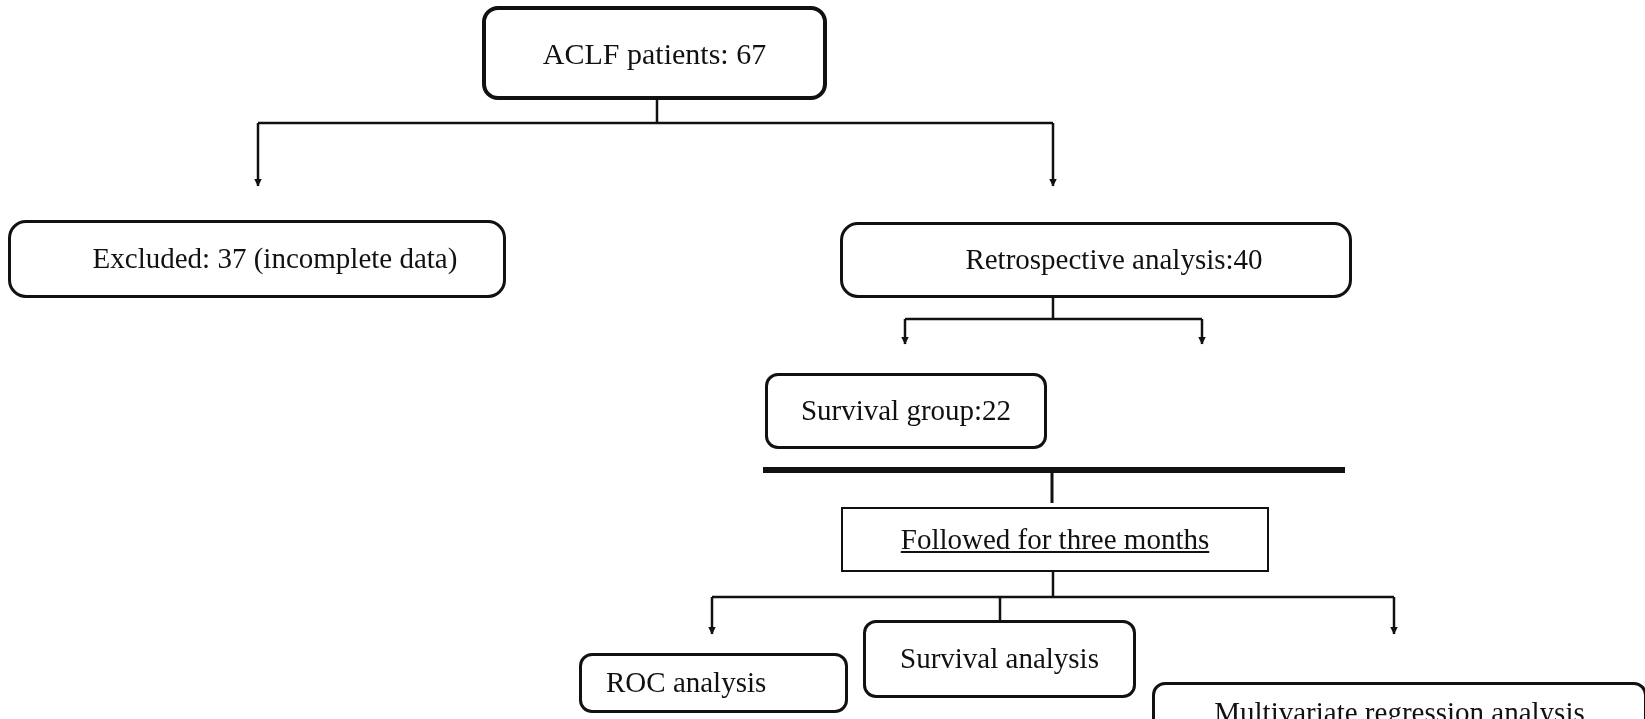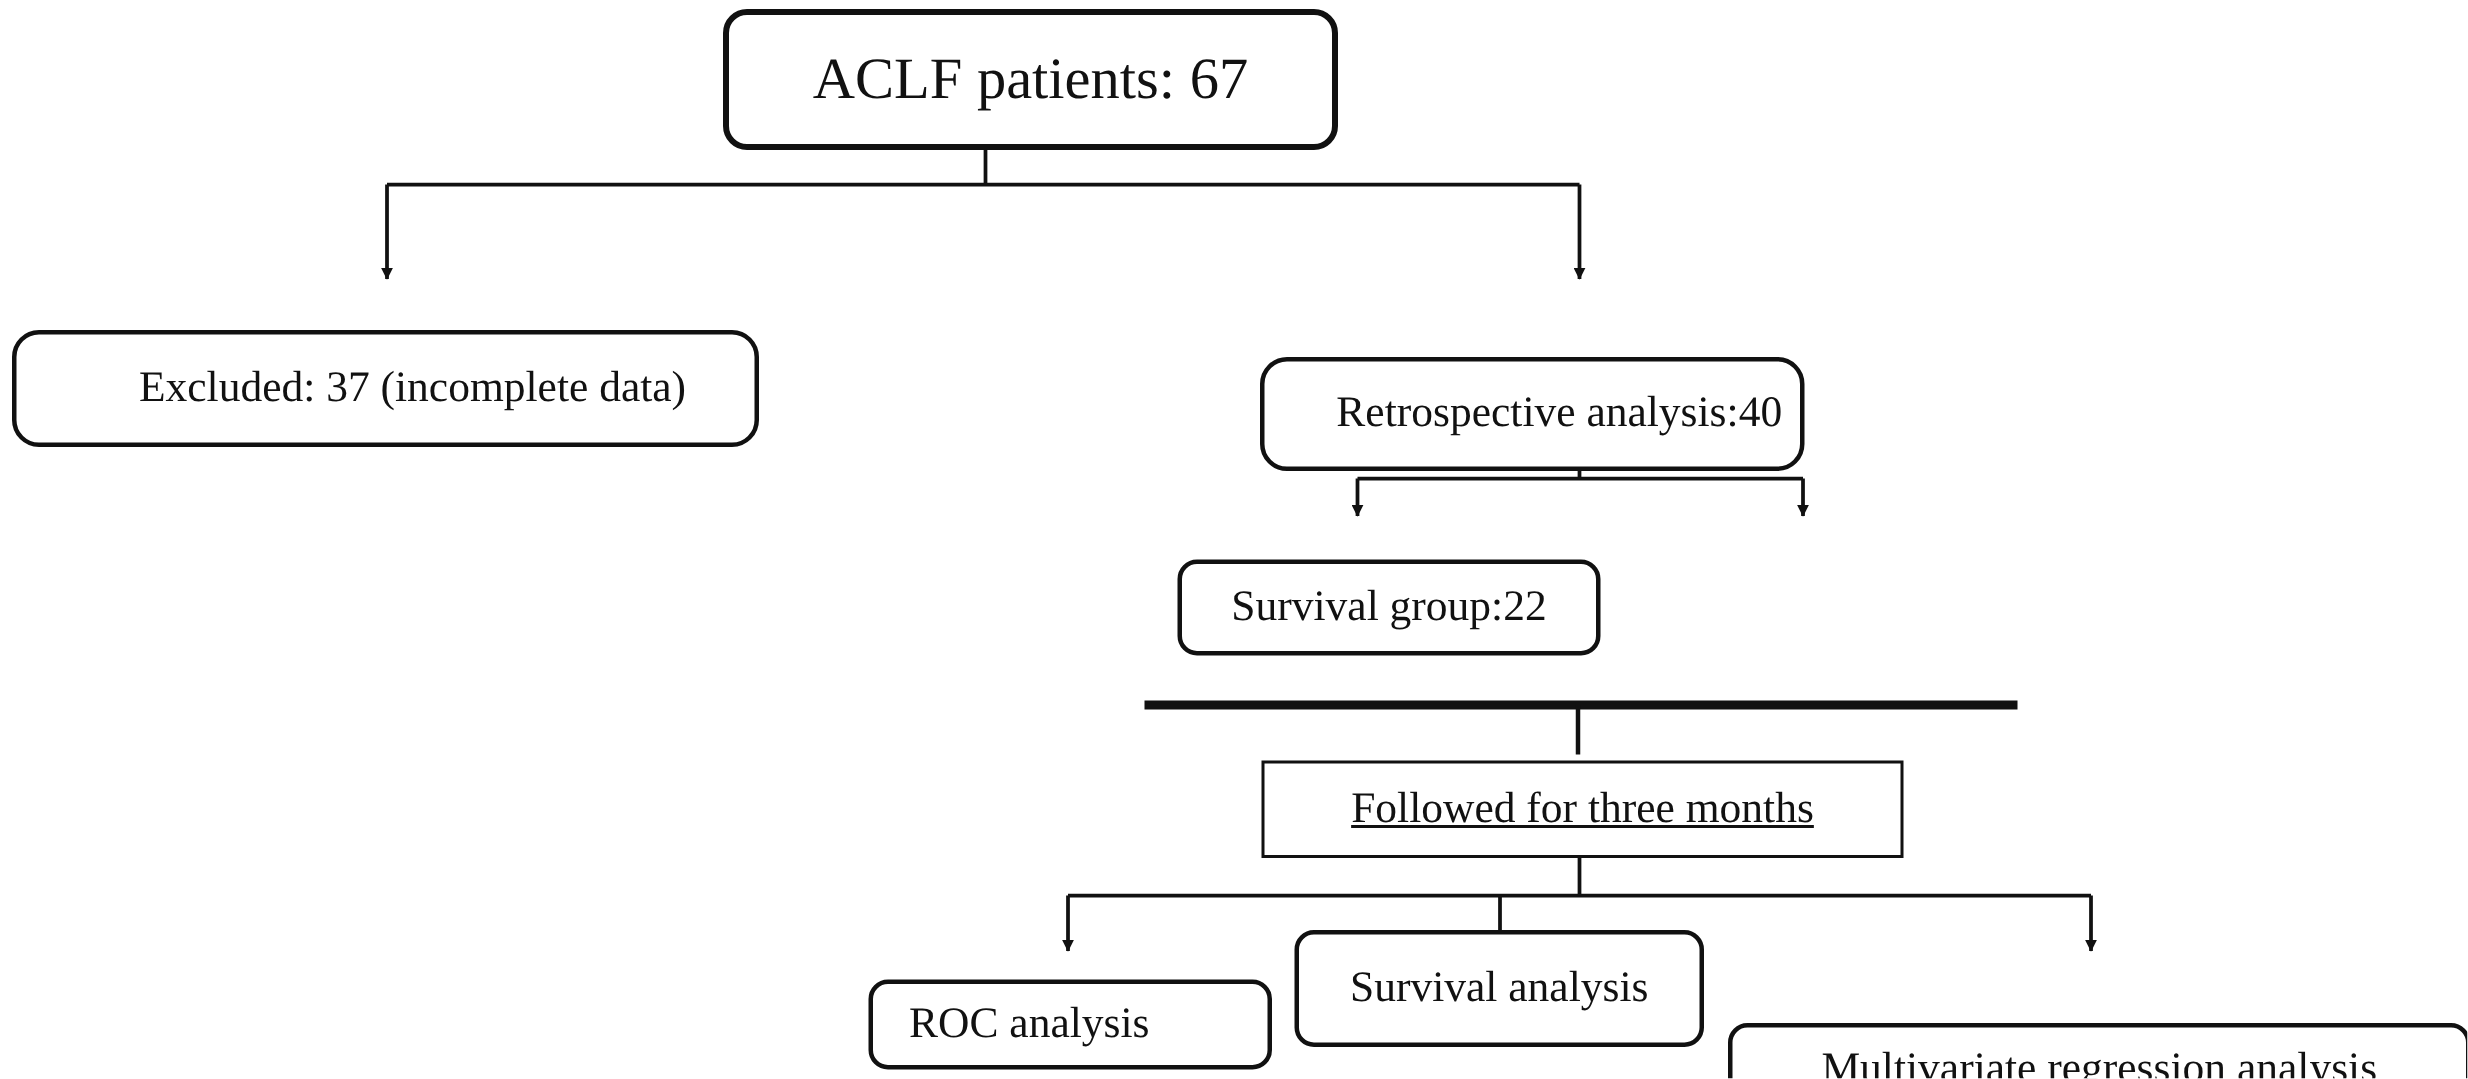--- a/index.html
+++ b/index.html
@@ -34,26 +34,26 @@
     font-size: 29px;
     line-height: 1.1;
     white-space: nowrap;
     color: #111111;
   }
   .node.rounded-lg { border-radius: 18px; padding-left: 36px; }
   .node.rounded-md { border-radius: 13px; }
   .node.square { border-radius: 0; text-decoration: underline; }
 
   .node-root {
-    left: 482px; top: 6px; width: 410px; height: 94px;
-    border-width: 4px; border-radius: 16px; font-size: 39px;
+    left: 482px; top: 6px; width: 345px; height: 94px;
+    border-width: 4px; border-radius: 16px; font-size: 30px;
   }
   .node-excluded   { left: 8px;    top: 220px; width: 498px; height: 78px; }
-  .node-retro      { left: 840px;  top: 238px; width: 363px; height: 76px; }
-  .node-survgrp    { left: 765px;  top: 373px; width: 282px; height: 64px; margin-left: 20px; }
+  .node-retro      { left: 840px;  top: 222px; width: 512px; height: 76px; }
+  .node-survgrp    { left: 765px;  top: 373px; width: 282px; height: 76px; }
   .node-deathgrp   { left: 1062px; top: 373px; width: 281px; height: 64px; }
   .node-followed   { left: 841px;  top: 507px; width: 428px; height: 65px; border-width: 2.5px; }
   .node-roc        { left: 579px;  top: 653px; width: 269px; height: 60px;
                      justify-content: flex-start; padding-left: 24px; }
   .node-survan     { left: 863px;  top: 620px; width: 273px; height: 78px; }
   .node-multi      { left: 1152px; top: 682px; width: 495px; height: 61px; }
 </style>
 </head>
 <body>
 

